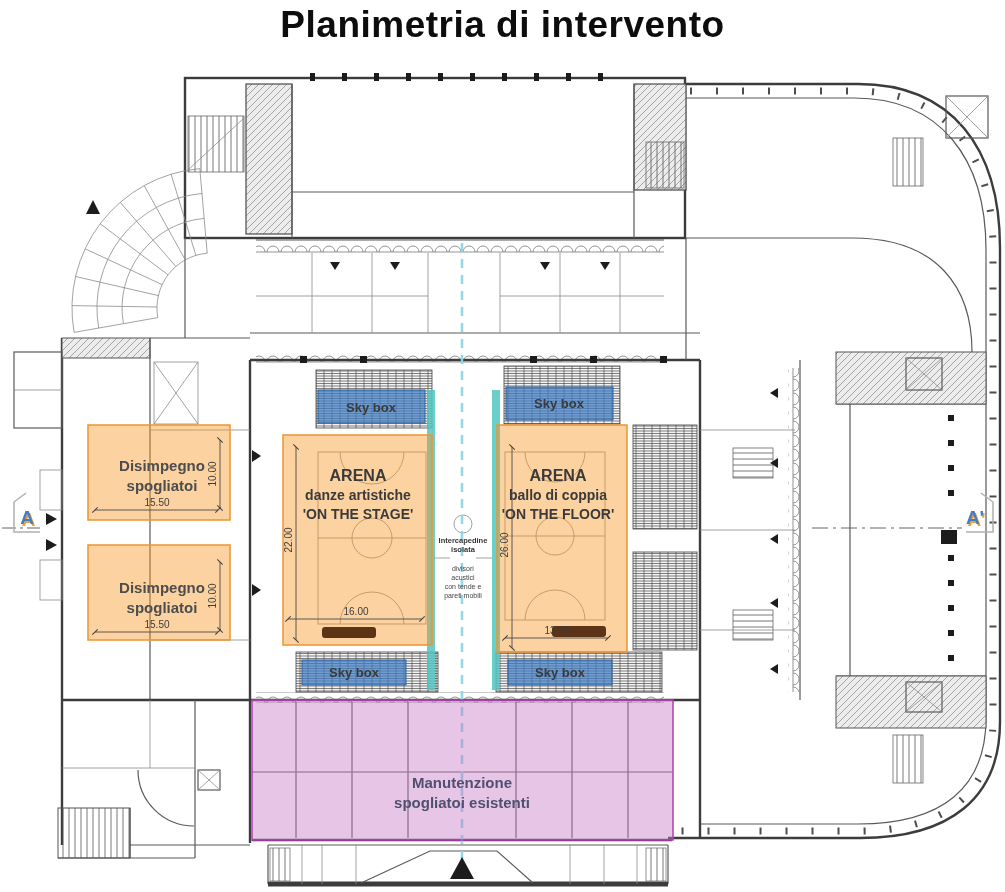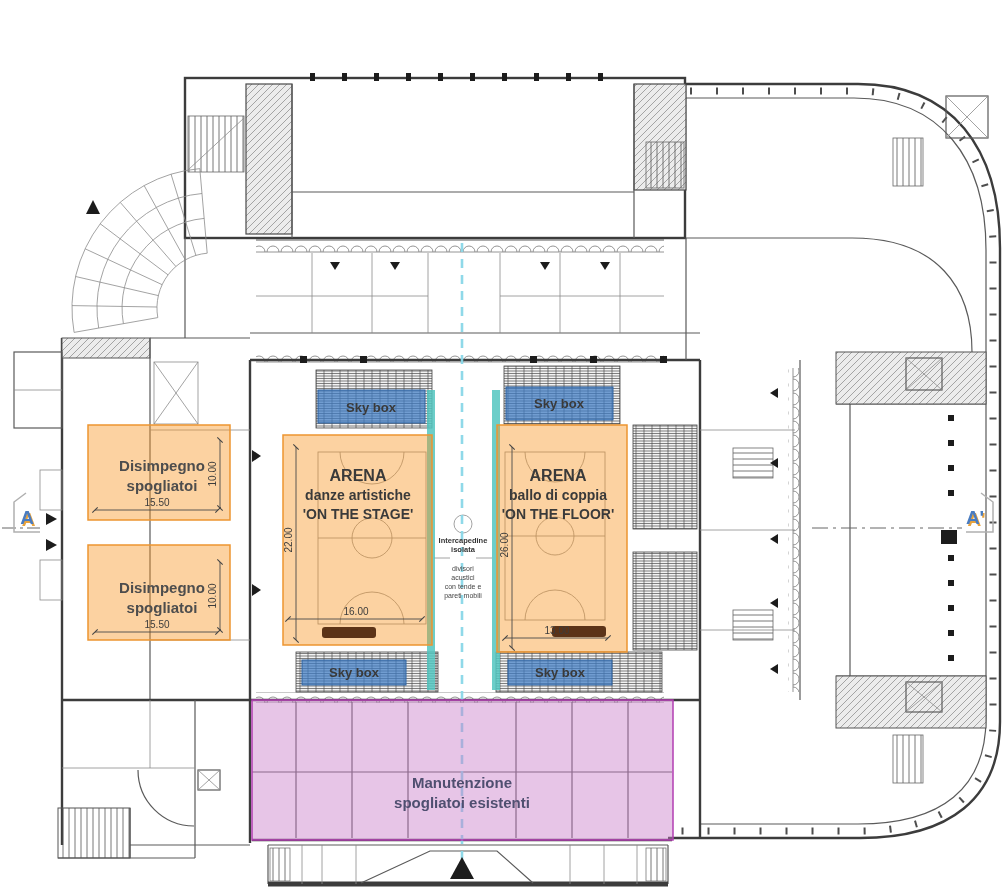--- a/index.html
+++ b/index.html
@@ -14,20 +14,21 @@
   .blk{fill:#1c1c1c;stroke:none;}
   .dim{stroke:#4a4a4a;stroke-width:0.9;fill:none;}
   .dimtxt{font-size:10px;fill:#3c3c3c;}
   .roomtxt{font-weight:bold;fill:#4d4d4d;}
   .tinytxt{font-weight:bold;fill:#3a3a3a;}
 </style>
 </head>
 <body>
 
 <div id="stage">
+  <div class="title">Planimetria di intervento</div>
 
   <svg width="1005" height="892" viewBox="0 0 1005 892">
     <defs>
       <pattern id="hatch" width="7" height="7" patternUnits="userSpaceOnUse">
         <rect width="7" height="7" fill="#ececec"></rect>
         <path d="M-1,8 L8,-1 M-1,1 L1,-1 M6,8 L8,6" stroke="#9c9c9c" stroke-width="0.9"></path>
       </pattern>
       <pattern id="seat" width="8" height="5" patternUnits="userSpaceOnUse">
         <rect width="8" height="5" fill="#f3f3f3"></rect>
         <path d="M0,1 H8 M0,3.5 H8 M4,0 V5" stroke="#4d4d4d" stroke-width="0.7" fill="none"></path>

